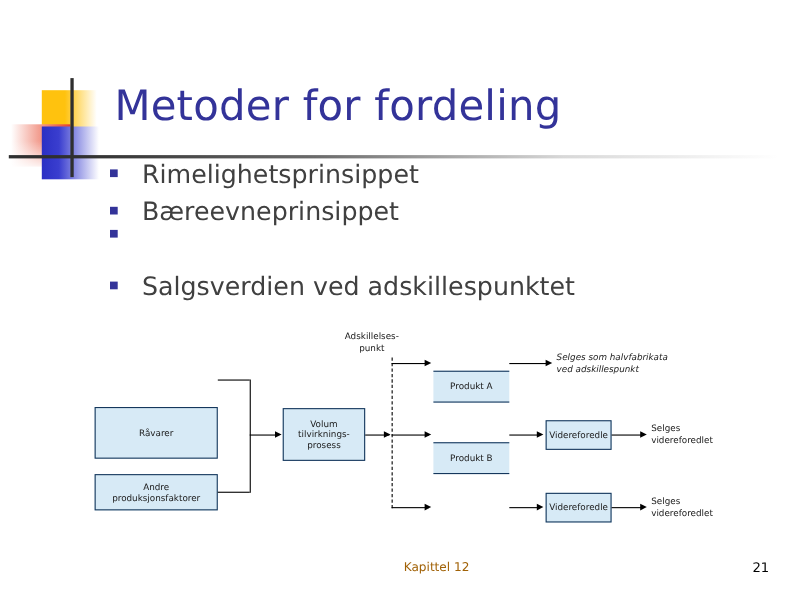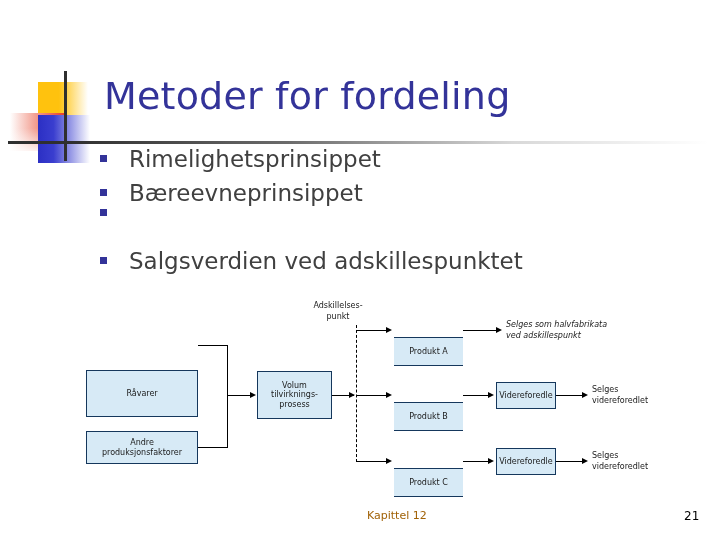--- a/index.html
+++ b/index.html
@@ -259,21 +259,20 @@
 
   <div class="node rule-tb" style="left:394px; top:96px; width:69px; height:29px;">Produkt B</div>
   <div class="hline" style="left:463px; top:110px; width:28px;"></div>
   <div class="arrowhead" style="left:488px; top:107px;"></div>
   <div class="node outline" style="left:496px; top:97px; width:60px; height:27px;">Videreforedle</div>
   <div class="hline" style="left:556px; top:110px; width:29px;"></div>
   <div class="arrowhead" style="left:582px; top:107px;"></div>
   <div class="plain-text" style="left:592px; top:100px; width:90px; white-space:pre-line;">Selges
 videreforedlet</div>
 
-  <div class="node rule-tb" style="left:394px; top:162px; width:69px; height:29px;">Produkt C</div>
   <div class="hline" style="left:463px; top:176px; width:28px;"></div>
   <div class="arrowhead" style="left:488px; top:173px;"></div>
   <div class="node outline" style="left:496px; top:163px; width:60px; height:27px;">Videreforedle</div>
   <div class="hline" style="left:556px; top:176px; width:29px;"></div>
   <div class="arrowhead" style="left:582px; top:173px;"></div>
   <div class="plain-text" style="left:592px; top:166px; width:90px; white-space:pre-line;">Selges
 videreforedlet</div>
 
 </div>
 

